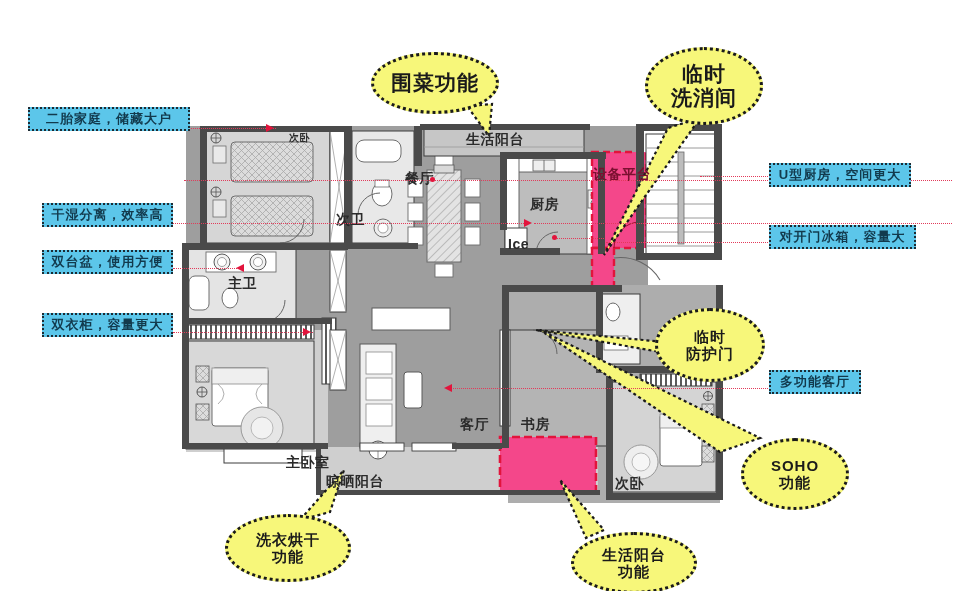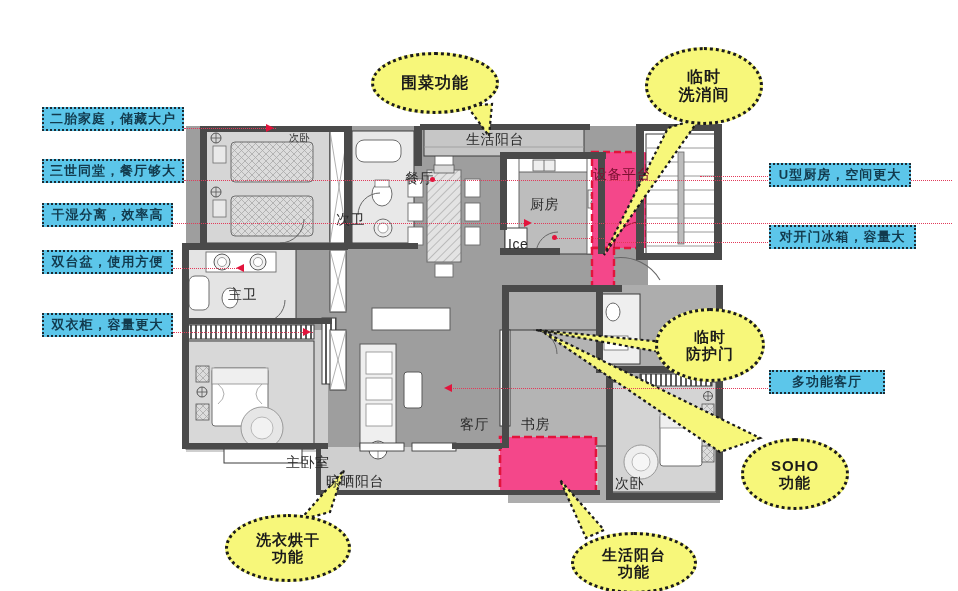--- a/index.html
+++ b/index.html
@@ -37,21 +37,21 @@
   .bubble {
     position: absolute;
     background: #f7f77a;
     border: 3px dotted #1a1a1a;
     border-radius: 50%;
     display: flex;
     align-items: center;
     justify-content: center;
     text-align: center;
     color: #1a1a1a;
-    font-size: 16px;
+    font-size: 21px;
     font-weight: 700;
     line-height: 1.15;
     letter-spacing: 1px;
   }
   .bubble.small { font-size: 15px; }
 
   
   .lead {
     position: absolute;
     height: 0;
@@ -76,21 +76,21 @@
   }
 
   
   #plan { position: absolute; left: 0; top: 0; width: 958px; height: 591px; }
 
   
   .rlabel {
     position: absolute;
     font-size: 10px;
     color: #2b2b2b;
-    font-weight: 400;
+    font-weight: 700;
     white-space: nowrap;
     letter-spacing: .5px;
   }
   .rlabel.tiny { font-size: 14px; }
 </style>
 </head>
 <body>
 
 <div id="stage">
 
@@ -372,21 +372,21 @@
     </g>
   </svg>
 
   <div class="rlabel" style="left:289px;top:131px">次卧</div>
   <div class="rlabel tiny" style="left:466px;top:131px">生活阳台</div>
   <div class="rlabel tiny" style="left:405px;top:170px">餐厅</div>
   <div class="rlabel tiny" style="left:530px;top:196px">厨房</div>
   <div class="rlabel tiny" style="left:593px;top:166px;color:#7a1030">设备平台</div>
   <div class="rlabel tiny" style="left:508px;top:236px">Ice</div>
   <div class="rlabel tiny" style="left:336px;top:211px">次卫</div>
-  <div class="rlabel tiny" style="left:228px;top:286px">主卫</div>
+  <div class="rlabel tiny" style="left:228px;top:275px">主卫</div>
   <div class="rlabel tiny" style="left:286px;top:454px">主卧室</div>
   <div class="rlabel tiny" style="left:460px;top:416px">客厅</div>
   <div class="rlabel tiny" style="left:521px;top:416px">书房</div>
   <div class="rlabel tiny" style="left:615px;top:475px">次卧</div>
   <div class="rlabel tiny" style="left:326px;top:473px">晾晒阳台</div>
 
   <div class="lead" style="left:184px;top:128px;width:92px"></div>
   <div class="arrow" style="left:266px;top:124px"></div>
 
   <div class="lead" style="left:184px;top:180px;width:248px"></div>
@@ -404,42 +404,39 @@
   <div class="arrow" style="left:303px;top:328px"></div>
 
   <div class="lead" style="left:700px;top:176px;width:70px"></div>
   <div class="lead" style="left:606px;top:242px;width:164px"></div>
   <div class="lead" style="left:448px;top:388px;width:322px"></div>
   <div class="arrow left" style="left:444px;top:384px"></div>
 
   <div class="lead" style="left:554px;top:238px;width:50px"></div>
   <div class="dot" style="left:552px;top:235px"></div>
 
-  <div class="tag" style="left:42px;top:107px;width:142px;height:24px">
+  <div class="tag" style="left:28px;top:107px;width:162px;height:24px">
     <span>二胎家庭，储藏大户</span>
-  </div>
-  <div class="tag" style="left:42px;top:159px;width:142px;height:24px">
-    <span>三世同堂，餐厅够大</span>
   </div>
   <div class="tag" style="left:42px;top:203px;width:131px;height:24px">
     <span>干湿分离，效率高</span>
   </div>
   <div class="tag" style="left:42px;top:250px;width:131px;height:24px">
     <span>双台盆，使用方便</span>
   </div>
   <div class="tag" style="left:42px;top:313px;width:131px;height:24px">
     <span>双衣柜，容量更大</span>
   </div>
   <div class="tag" style="left:769px;top:163px;width:142px;height:24px">
     <span>U型厨房，空间更大</span>
   </div>
   <div class="tag" style="left:769px;top:225px;width:147px;height:24px">
     <span>对开门冰箱，容量大</span>
   </div>
-  <div class="tag" style="left:769px;top:370px;width:116px;height:24px">
+  <div class="tag" style="left:769px;top:370px;width:92px;height:24px">
     <span>多功能客厅</span>
   </div>
 
   <div class="bubble" style="left:371px;top:52px;width:128px;height:62px">
     <span>围菜功能</span>
   </div>
 
   <div class="bubble" style="left:645px;top:47px;width:118px;height:78px">
     <div>
       <div>临时</div>

